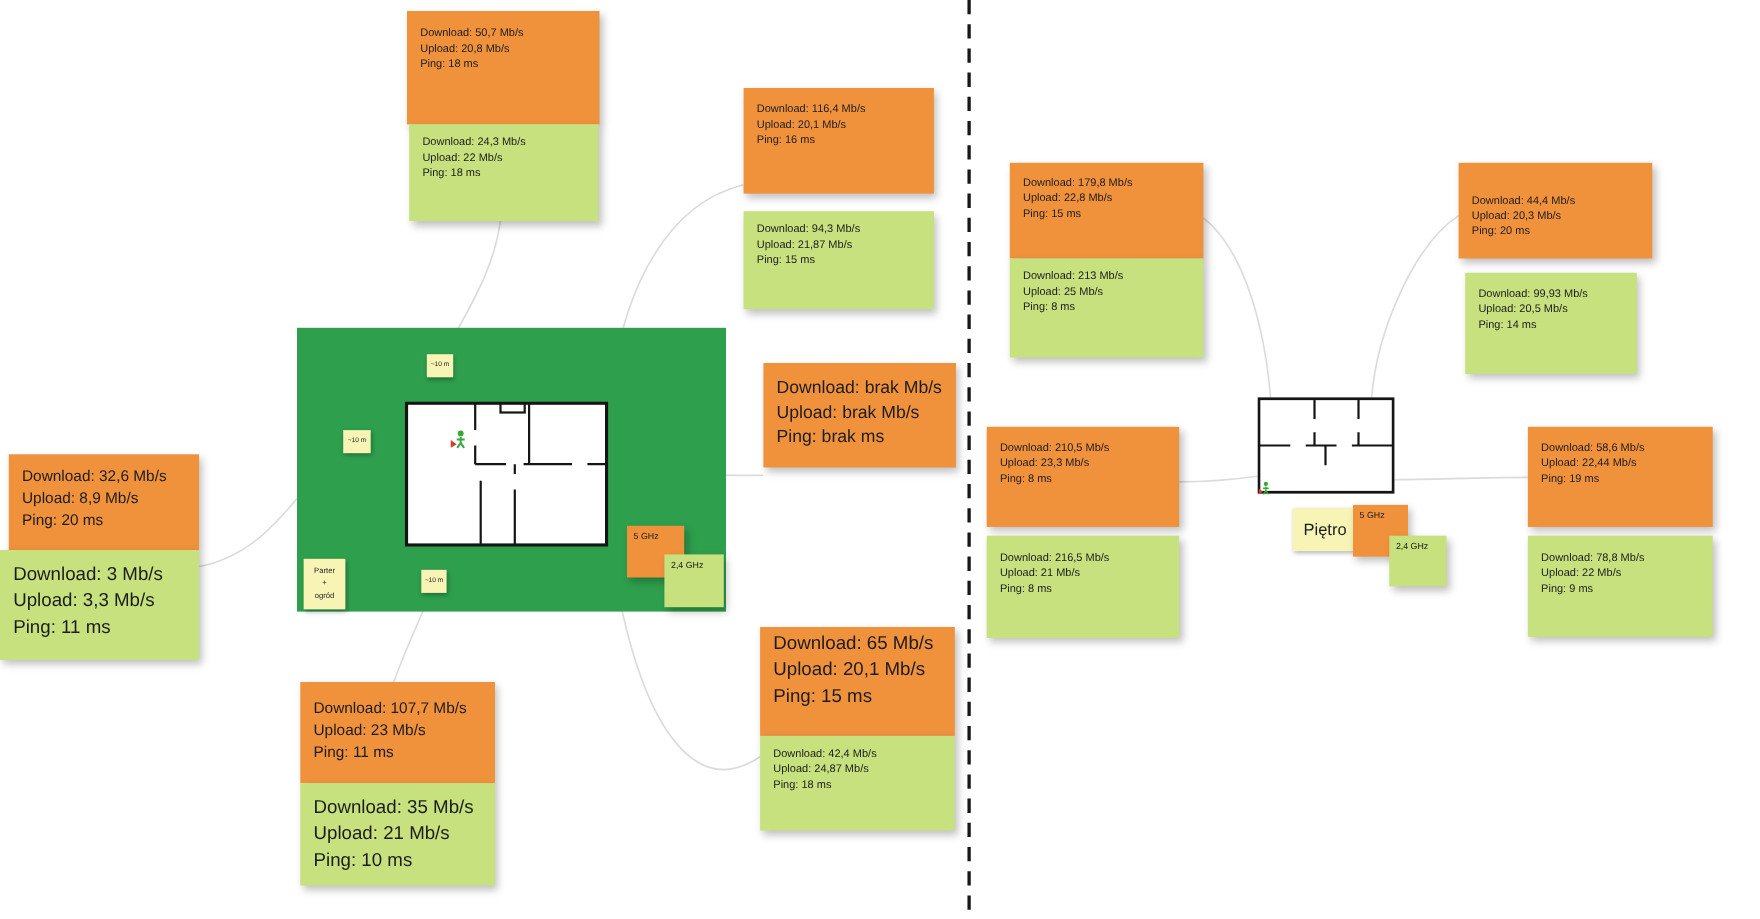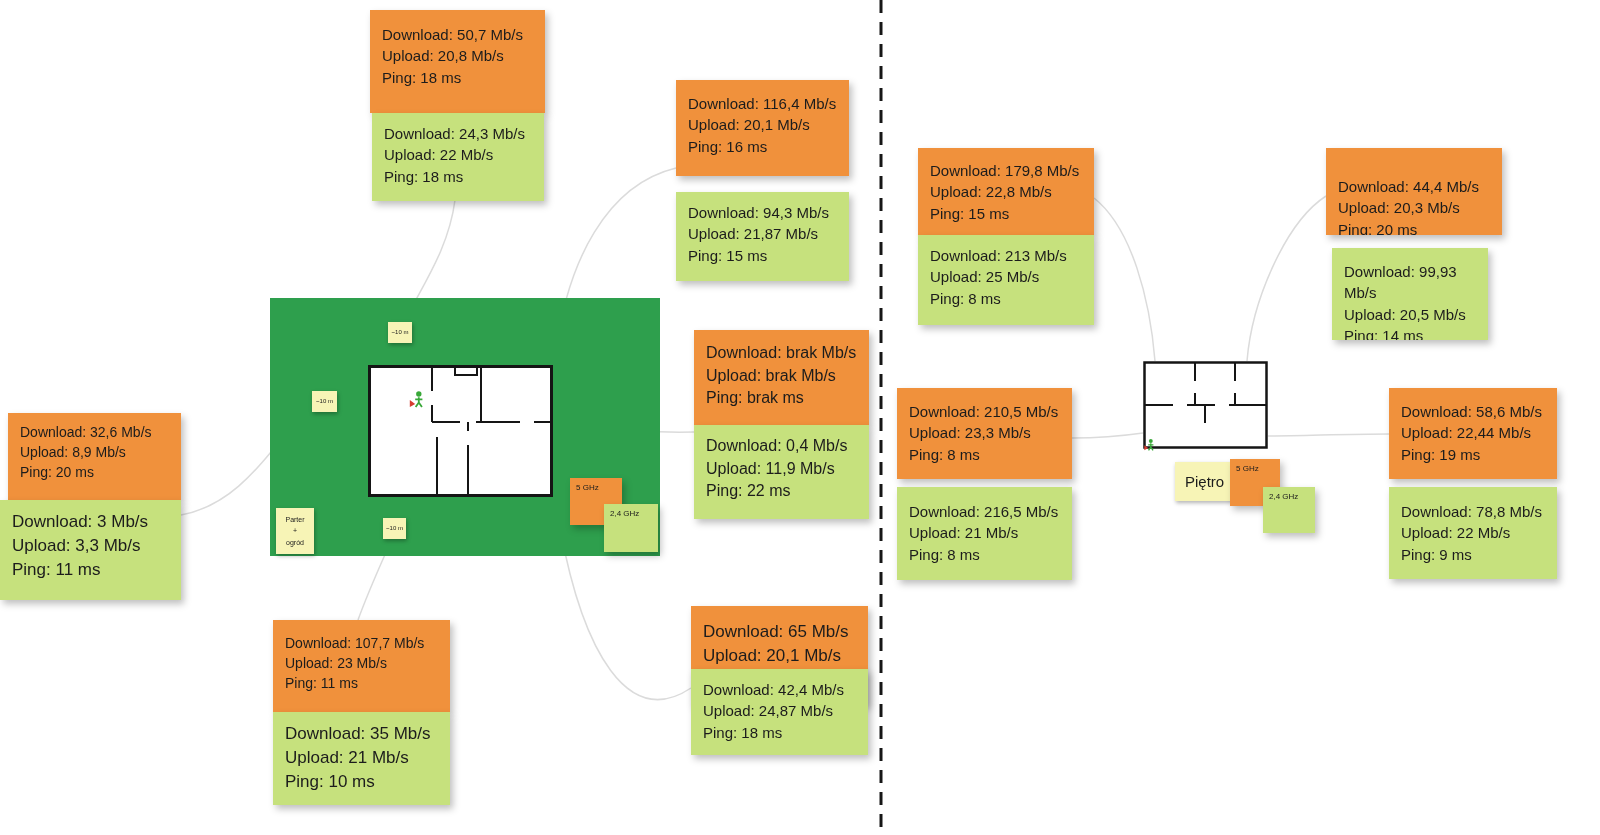--- a/index.html
+++ b/index.html
@@ -25,21 +25,21 @@
     color: var(--text-dark, #1c1c1c);
     line-height: 1.42;
     box-shadow: 3px 4px 7px rgba(0,0,0,0.25);
     overflow: hidden;
   }
   .note.o { background: var(--note-orange, #F0913C); }
   .note.g { background: var(--note-green, #C5E07C); }
   .note.y { background: var(--note-yellow, #F7F4B6); box-shadow: 1px 2px 4px rgba(0,0,0,0.3); }
 
   .fs14 { font-size: 14px; }
-  .fs15 { font-size: 15px; }
+  .fs15 { font-size: 10px; }
   .fs16 { font-size: 16px; }
   .fs17 { font-size: 17px; }
 
   .tinytext {
     font-size: 6px; line-height: 1.1;
     display: flex; align-items: center; justify-content: center;
     padding: 2px; text-align: center; z-index: 3;
   }
   .area-label {
     font-size: 7px; line-height: 1.6;
@@ -136,25 +136,20 @@
       <div>Download: 94,3 Mb/s</div>
       <div>Upload: 21,87 Mb/s</div>
       <div>Ping: 15 ms</div>
     </div>
 
   <div class="note o fs16" style="left:694px; top:330px; width:175px; height:95px; padding-top:12px;">
       <div>Download: brak Mb/s</div>
       <div>Upload: brak Mb/s</div>
       <div>Ping: brak ms</div>
     </div>
-  <div class="note g fs16" style="left:694px; top:425px; width:175px; height:94px;">
-      <div>Download: 0,4 Mb/s</div>
-      <div>Upload: 11,9 Mb/s</div>
-      <div>Ping: 22 ms</div>
-    </div>
 
   <div class="note o fs14" style="left:8px; top:413px; width:173px; height:87px;">
       <div>Download: 32,6 Mb/s</div>
       <div>Upload: 8,9 Mb/s</div>
       <div>Ping: 20 ms</div>
     </div>
   <div class="note g fs17" style="left:0px; top:500px; width:181px; height:100px;">
       <div>Download: 3 Mb/s</div>
       <div>Upload: 3,3 Mb/s</div>
       <div>Ping: 11 ms</div>
@@ -164,21 +159,21 @@
       <div>Download: 107,7 Mb/s</div>
       <div>Upload: 23 Mb/s</div>
       <div>Ping: 11 ms</div>
     </div>
   <div class="note g fs17" style="left:273px; top:712px; width:177px; height:93px;">
       <div>Download: 35 Mb/s</div>
       <div>Upload: 21 Mb/s</div>
       <div>Ping: 10 ms</div>
     </div>
 
-  <div class="note o fs17" style="left:691px; top:570px; width:177px; height:99px; padding-top:14px;margin-top:36px;">
+  <div class="note o fs17" style="left:691px; top:570px; width:177px; height:99px; padding-top:3px;">
       <div>Download: 65 Mb/s</div>
       <div>Upload: 20,1 Mb/s</div>
       <div>Ping: 15 ms</div>
     </div>
   <div class="note g fs15" style="left:691px; top:669px; width:177px; height:86px;">
       <div>Download: 42,4 Mb/s</div>
       <div>Upload: 24,87 Mb/s</div>
       <div>Ping: 18 ms</div>
     </div>
 

